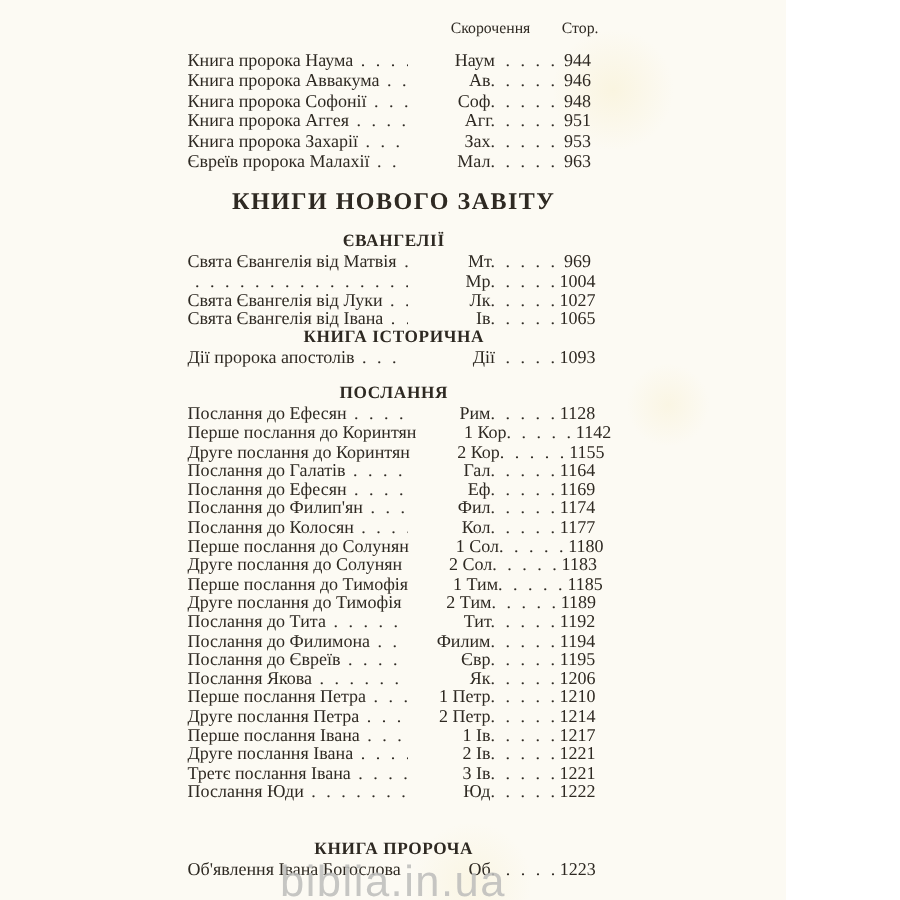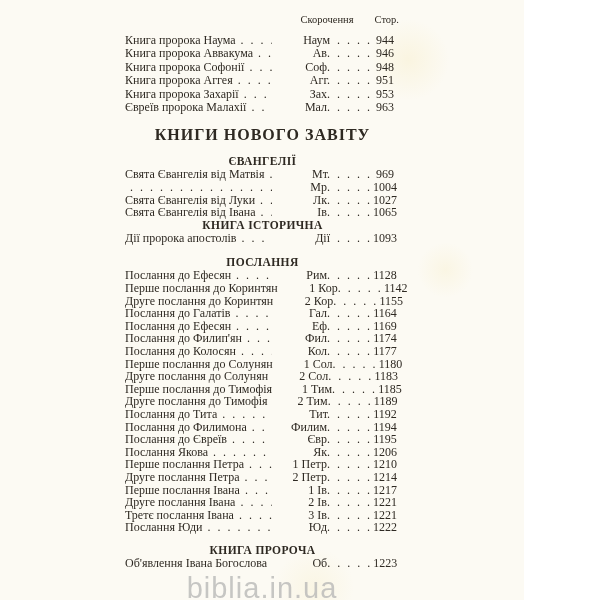--- a/index.html
+++ b/index.html
@@ -80,21 +80,21 @@
   .section-heading {
     text-align: center;
     font-weight: bold;
     font-size: 11.5px;
     line-height: 13px;
     letter-spacing: 0.4px;
   }
   .mt-evangel   { margin-top: 10px; }
   .mt-istor     { }
   .mt-poslannia { margin-top: 12px; }
-  .mt-prorocha  { margin-top: 10px; }
+  .mt-prorocha  { margin-top: 26px; }
   .watermark {
     position: absolute;
     left: 50%;
     transform: translateX(-50%);
     top: 572px;
     font-family: "Liberation Sans", "DejaVu Sans", sans-serif;
     font-size: 29px;
     letter-spacing: 1px;
     color: #bdbdbb;
     opacity: 0.85;

